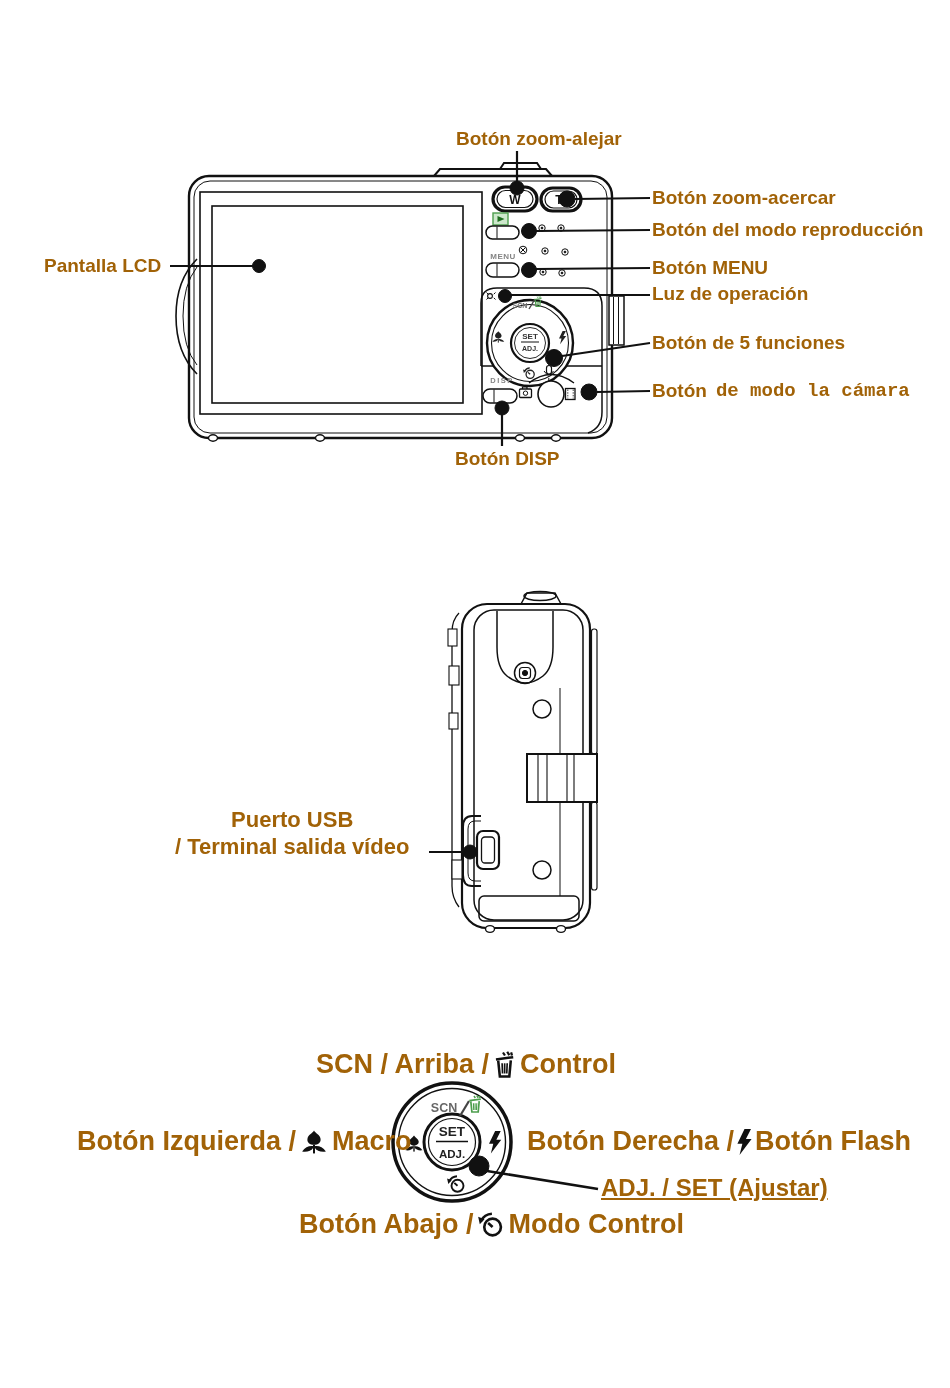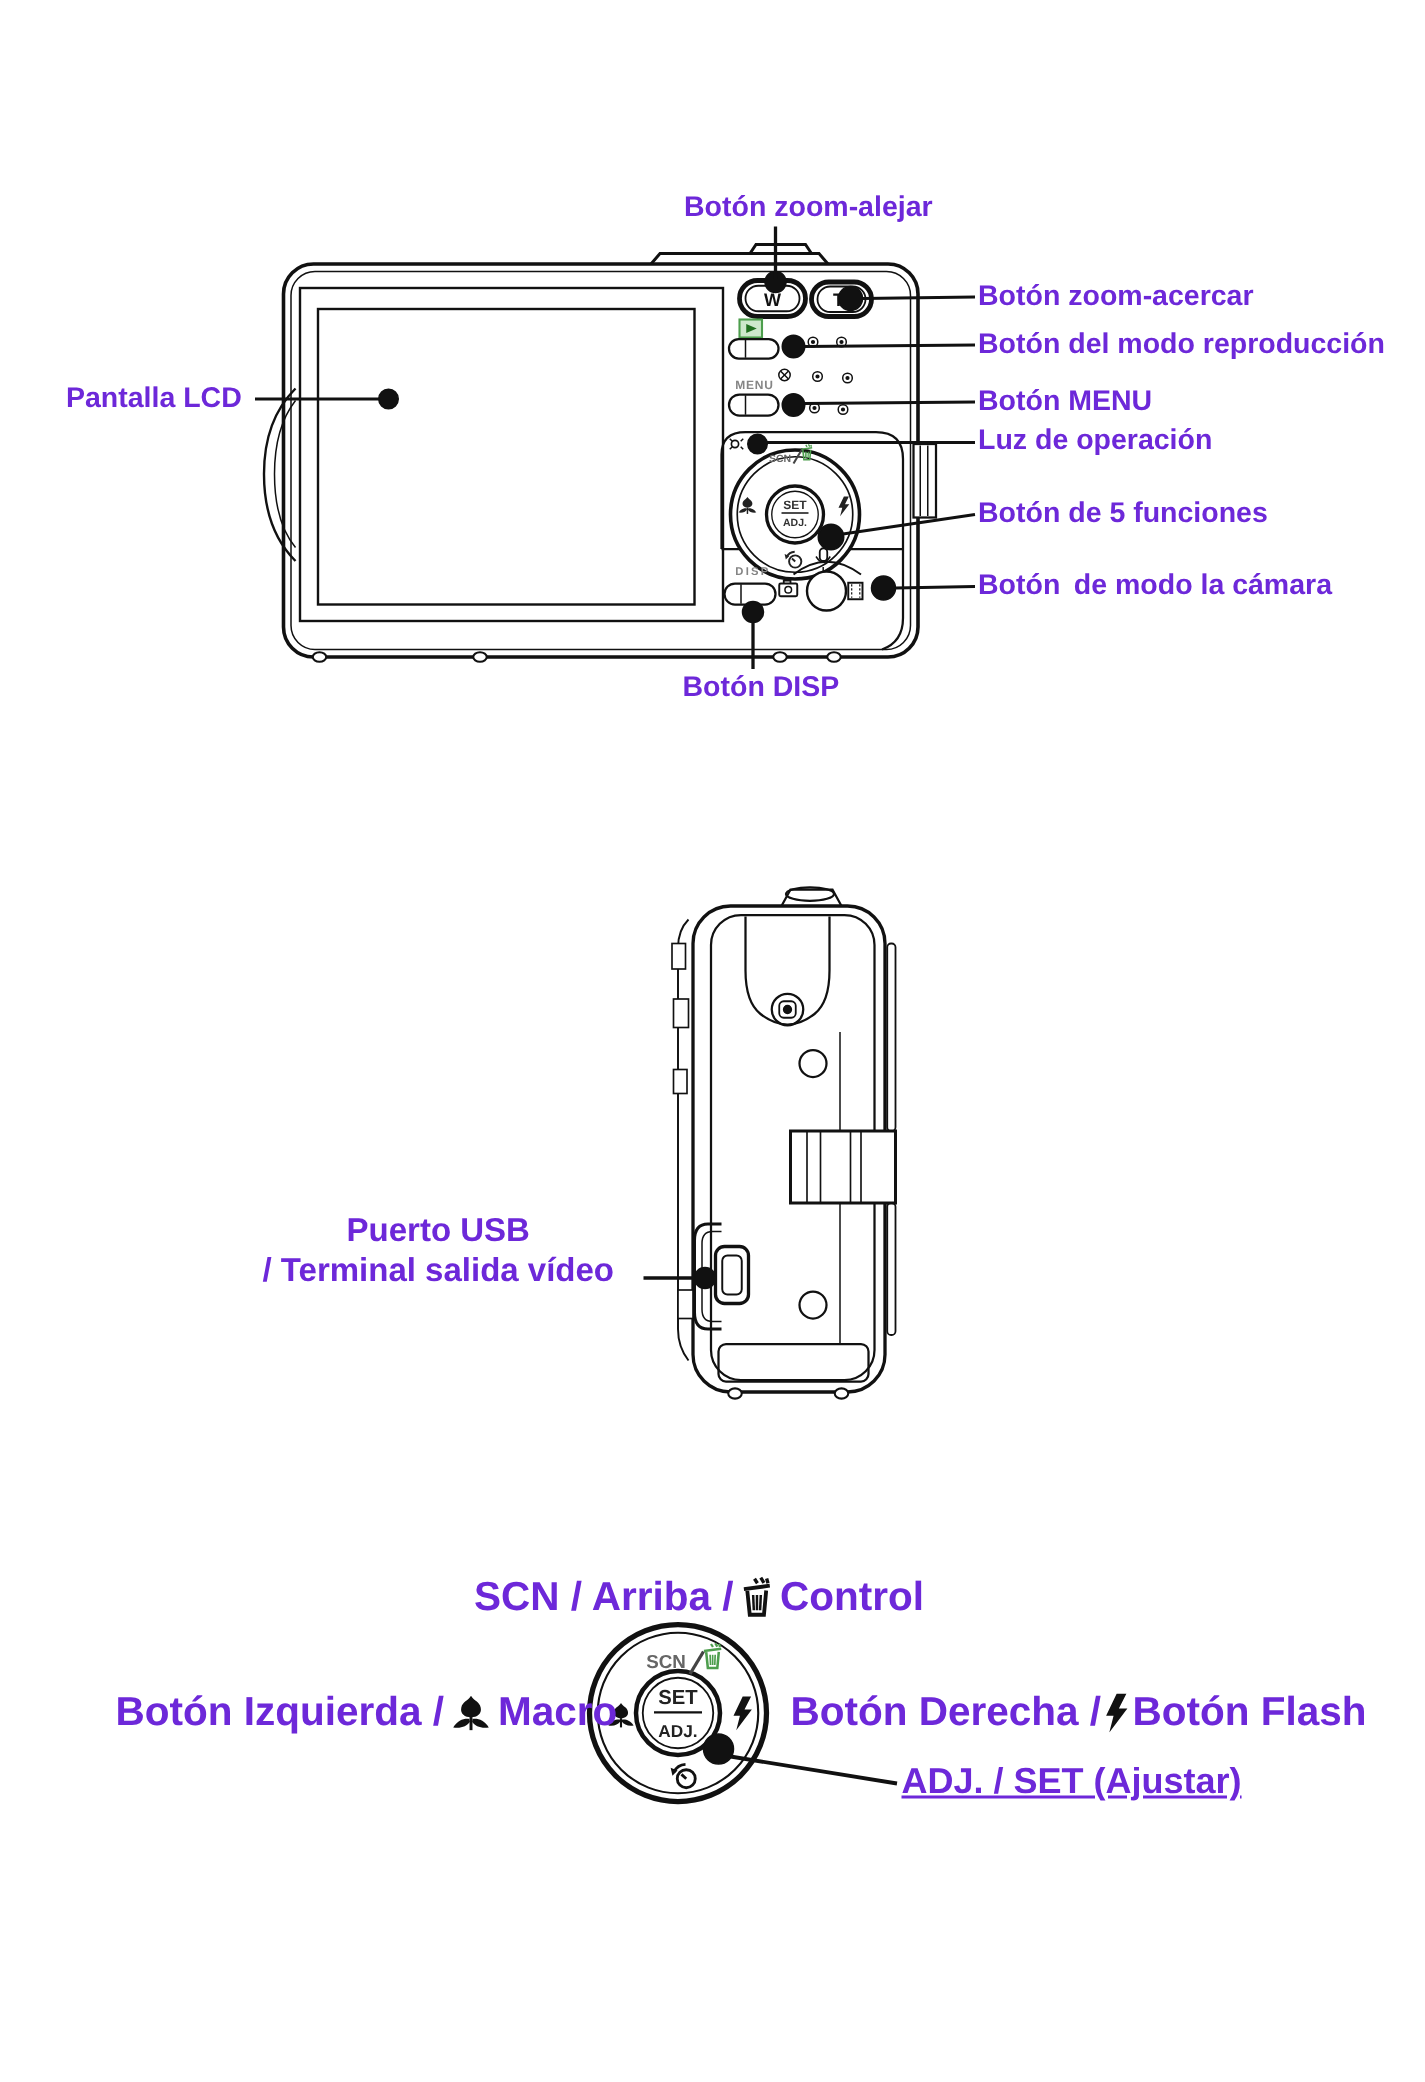--- a/index.html
+++ b/index.html
@@ -1,25 +1,25 @@
 <!DOCTYPE html>
 <html><head>
 <meta charset="utf-8">
 <style>
   html,body{margin:0;padding:0;background:#fff;}
   #page{position:relative;width:950px;height:1388px;background:#fff;overflow:hidden;
         font-family:"Liberation Sans",sans-serif;color:#111;}
   #art{position:absolute;left:0;top:0;}
-  .lbl{position:absolute;font-weight:700;white-space:nowrap;color:#6d28d9;
+  .lbl{position:absolute;font-weight:700;white-space:nowrap;color:#a16207;
        display:flex;align-items:center;gap:5px;line-height:1.1;}
   .sz-back{font-size:19px;}
   .sz-side{font-size:22px;line-height:27px;display:block;text-align:center;}
   .sz-dial{font-size:27px;}
   .sz-adj{font-size:24px;text-decoration:underline;}
-  .overlap{margin-left:-7px;}
+  .overlap{margin-left:-7px;font-family:Liberation Mono, monospace;}
   svg text{font-family:"Liberation Sans",sans-serif;font-weight:bold;}
   .icn{flex:0 0 auto;display:inline-block;}
 </style>
 </head>
 <body>
 
 <div id="page">
 
 <svg id="art" width="950" height="1388" viewBox="0 0 950 1388">
   <defs>
@@ -311,14 +311,21 @@
 <div class="lbl sz-dial" style="left:527px;top:1127px;gap:3px">
   <span>Botón Derecha /</span>
   <svg class="icn" width="15" height="26" viewBox="0 0 12 22">
     <use href="#icon-bolt" fill="#111"></use>
   </svg>
   <span>Botón Flash</span>
 </div>
 
 <div class="lbl sz-adj" style="left:601px;top:1175px">ADJ. / SET (Ajustar)</div>
 
+<div class="lbl sz-dial" style="left:299px;top:1210px">
+  <span>Botón Abajo /</span>
+  <svg class="icn" width="25" height="25" viewBox="0 0 18 18">
+    <use href="#icon-timer" stroke="#111" fill="#111"></use>
+  </svg>
+  <span>Modo Control</span>
+</div>
 
 </div>
 
 </body></html>

